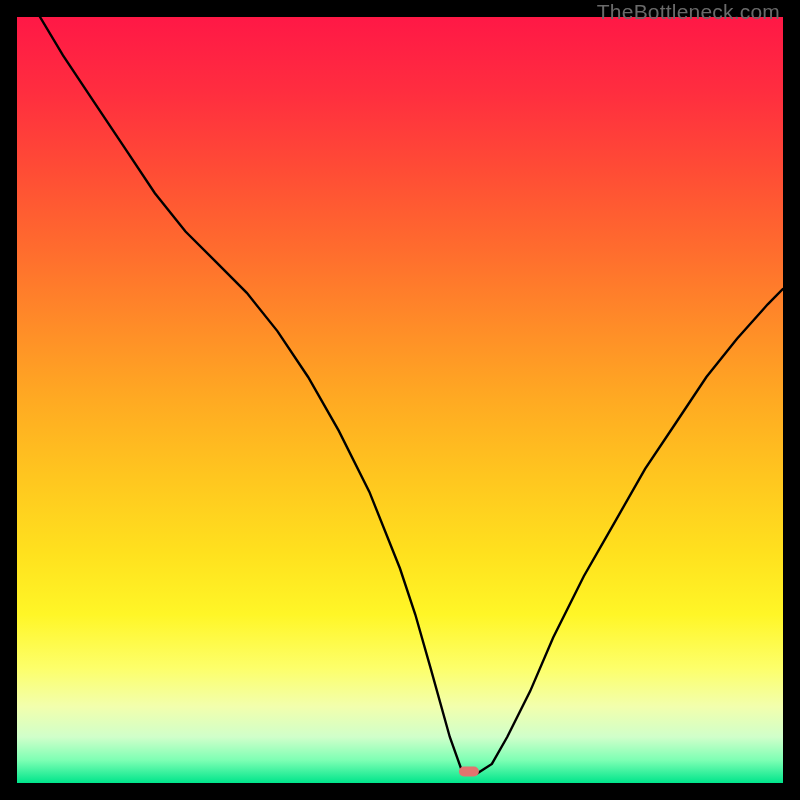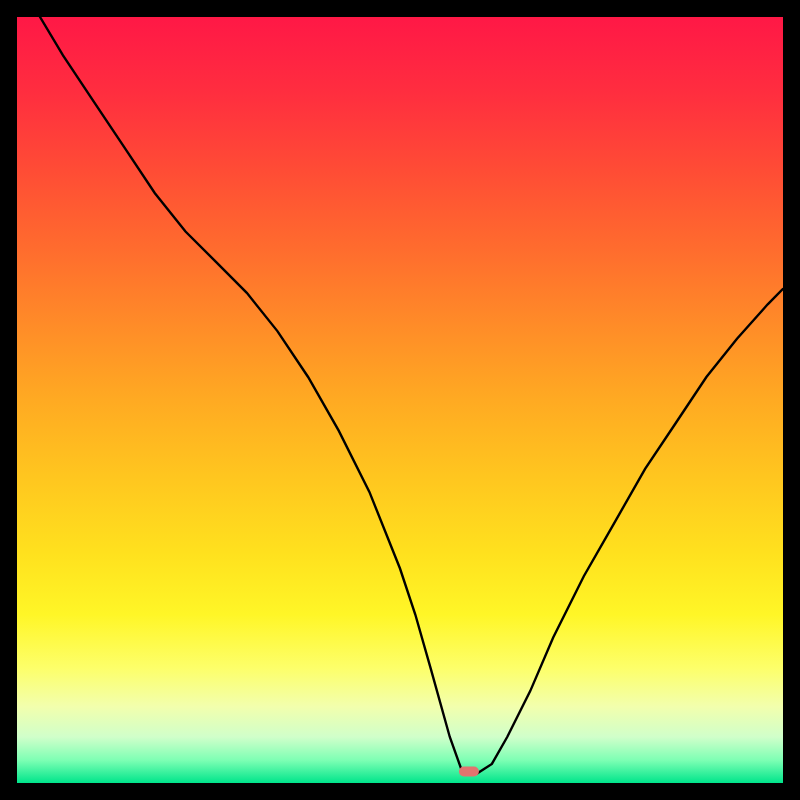--- a/index.html
+++ b/index.html
@@ -55,13 +55,14 @@
           <stop offset="90%" stop-color="#f2ffad"></stop>
           <stop offset="94%" stop-color="#d0ffca"></stop>
           <stop offset="97%" stop-color="#7effb4"></stop>
           <stop offset="100%" stop-color="#00e58b"></stop>
         </linearGradient>
     </defs>
     <rect x="0" y="0" width="766" height="766" fill="url(#bg-grad)"></rect>
     <path id="curve" fill="none" stroke="#000000" stroke-width="2.4" stroke-linecap="round" d="M23.0 0.0 L46.0 38.3 L76.6 84.3 L107.2 130.2 L137.9 176.2 L168.5 214.5 L199.2 245.1 L229.8 275.8 L260.4 314.1 L291.1 360.0 L321.7 413.6 L352.4 474.9 L383.0 551.5 L398.3 597.5 L413.6 651.1 L432.8 720.0 L444.3 752.2 L451.9 756.8 L459.6 756.8 L474.9 746.9 L490.2 720.0 L513.2 674.1 L536.2 620.5 L566.8 559.2 L597.5 505.6 L628.1 451.9 L658.8 406.0 L689.4 360.0 L720.0 321.7 L750.7 287.3 L766.0 271.9 "></path>
     <rect id="marker" rx="5" ry="5" x="441.9" y="749.5" width="20" height="10" fill="#e2746f"></rect>
   </svg>
+  <div class="watermark">TheBottleneck.com</div>
 </div>
 
 </body></html>

